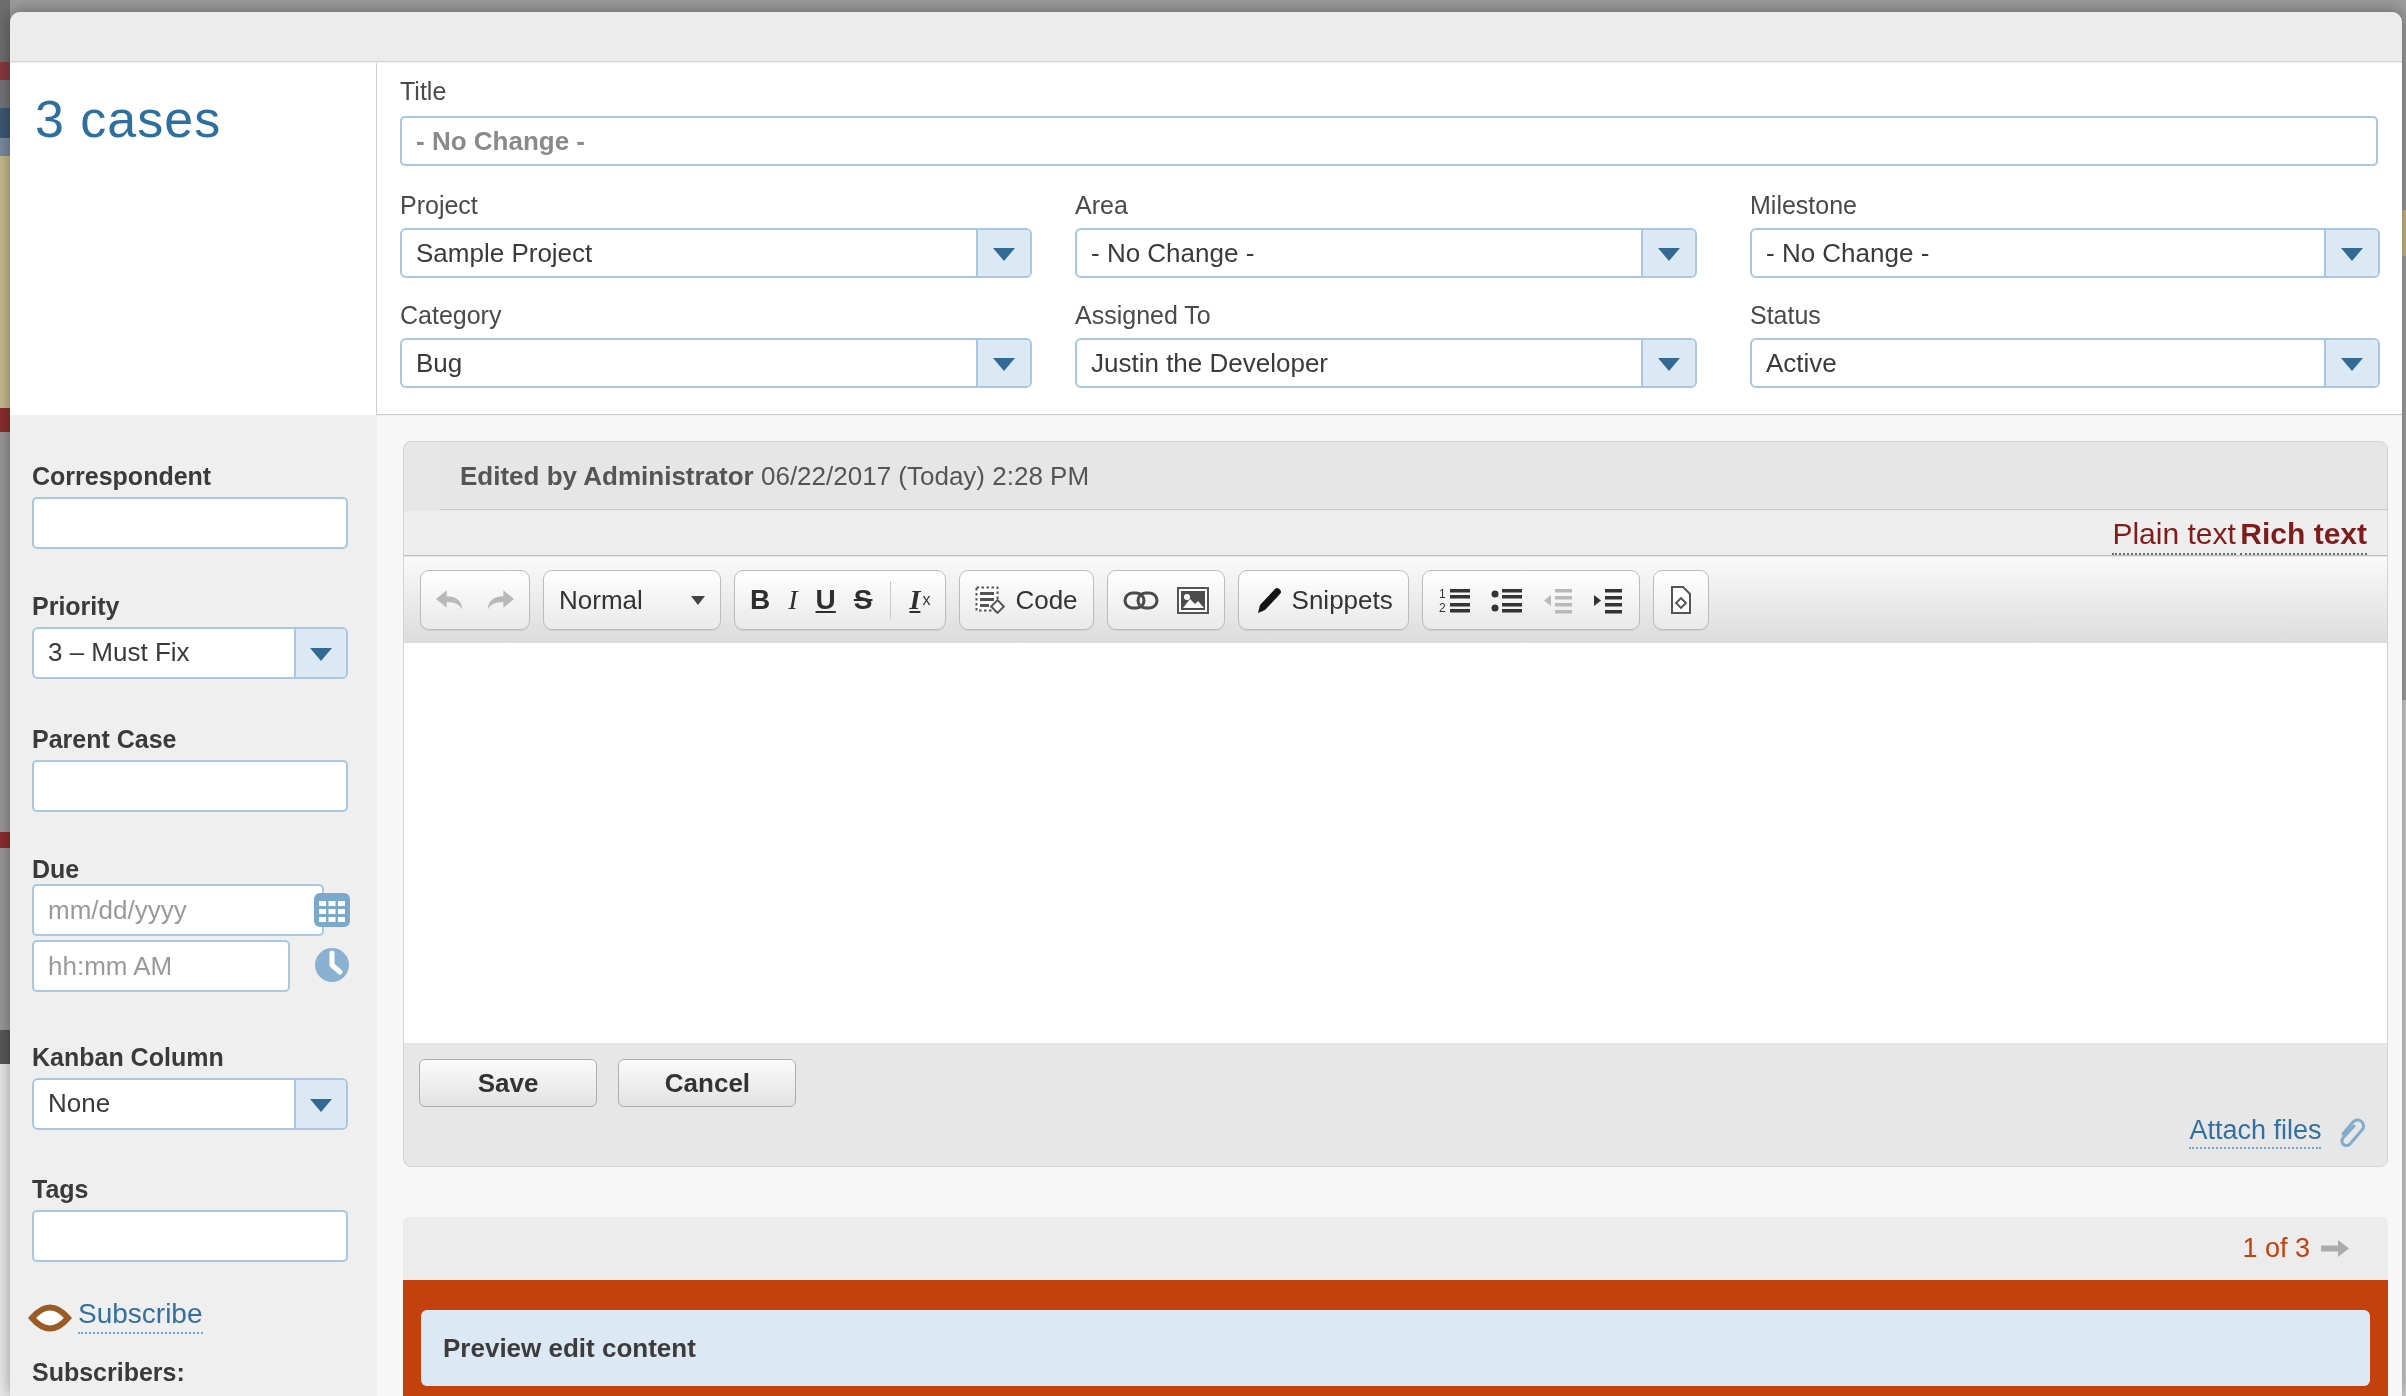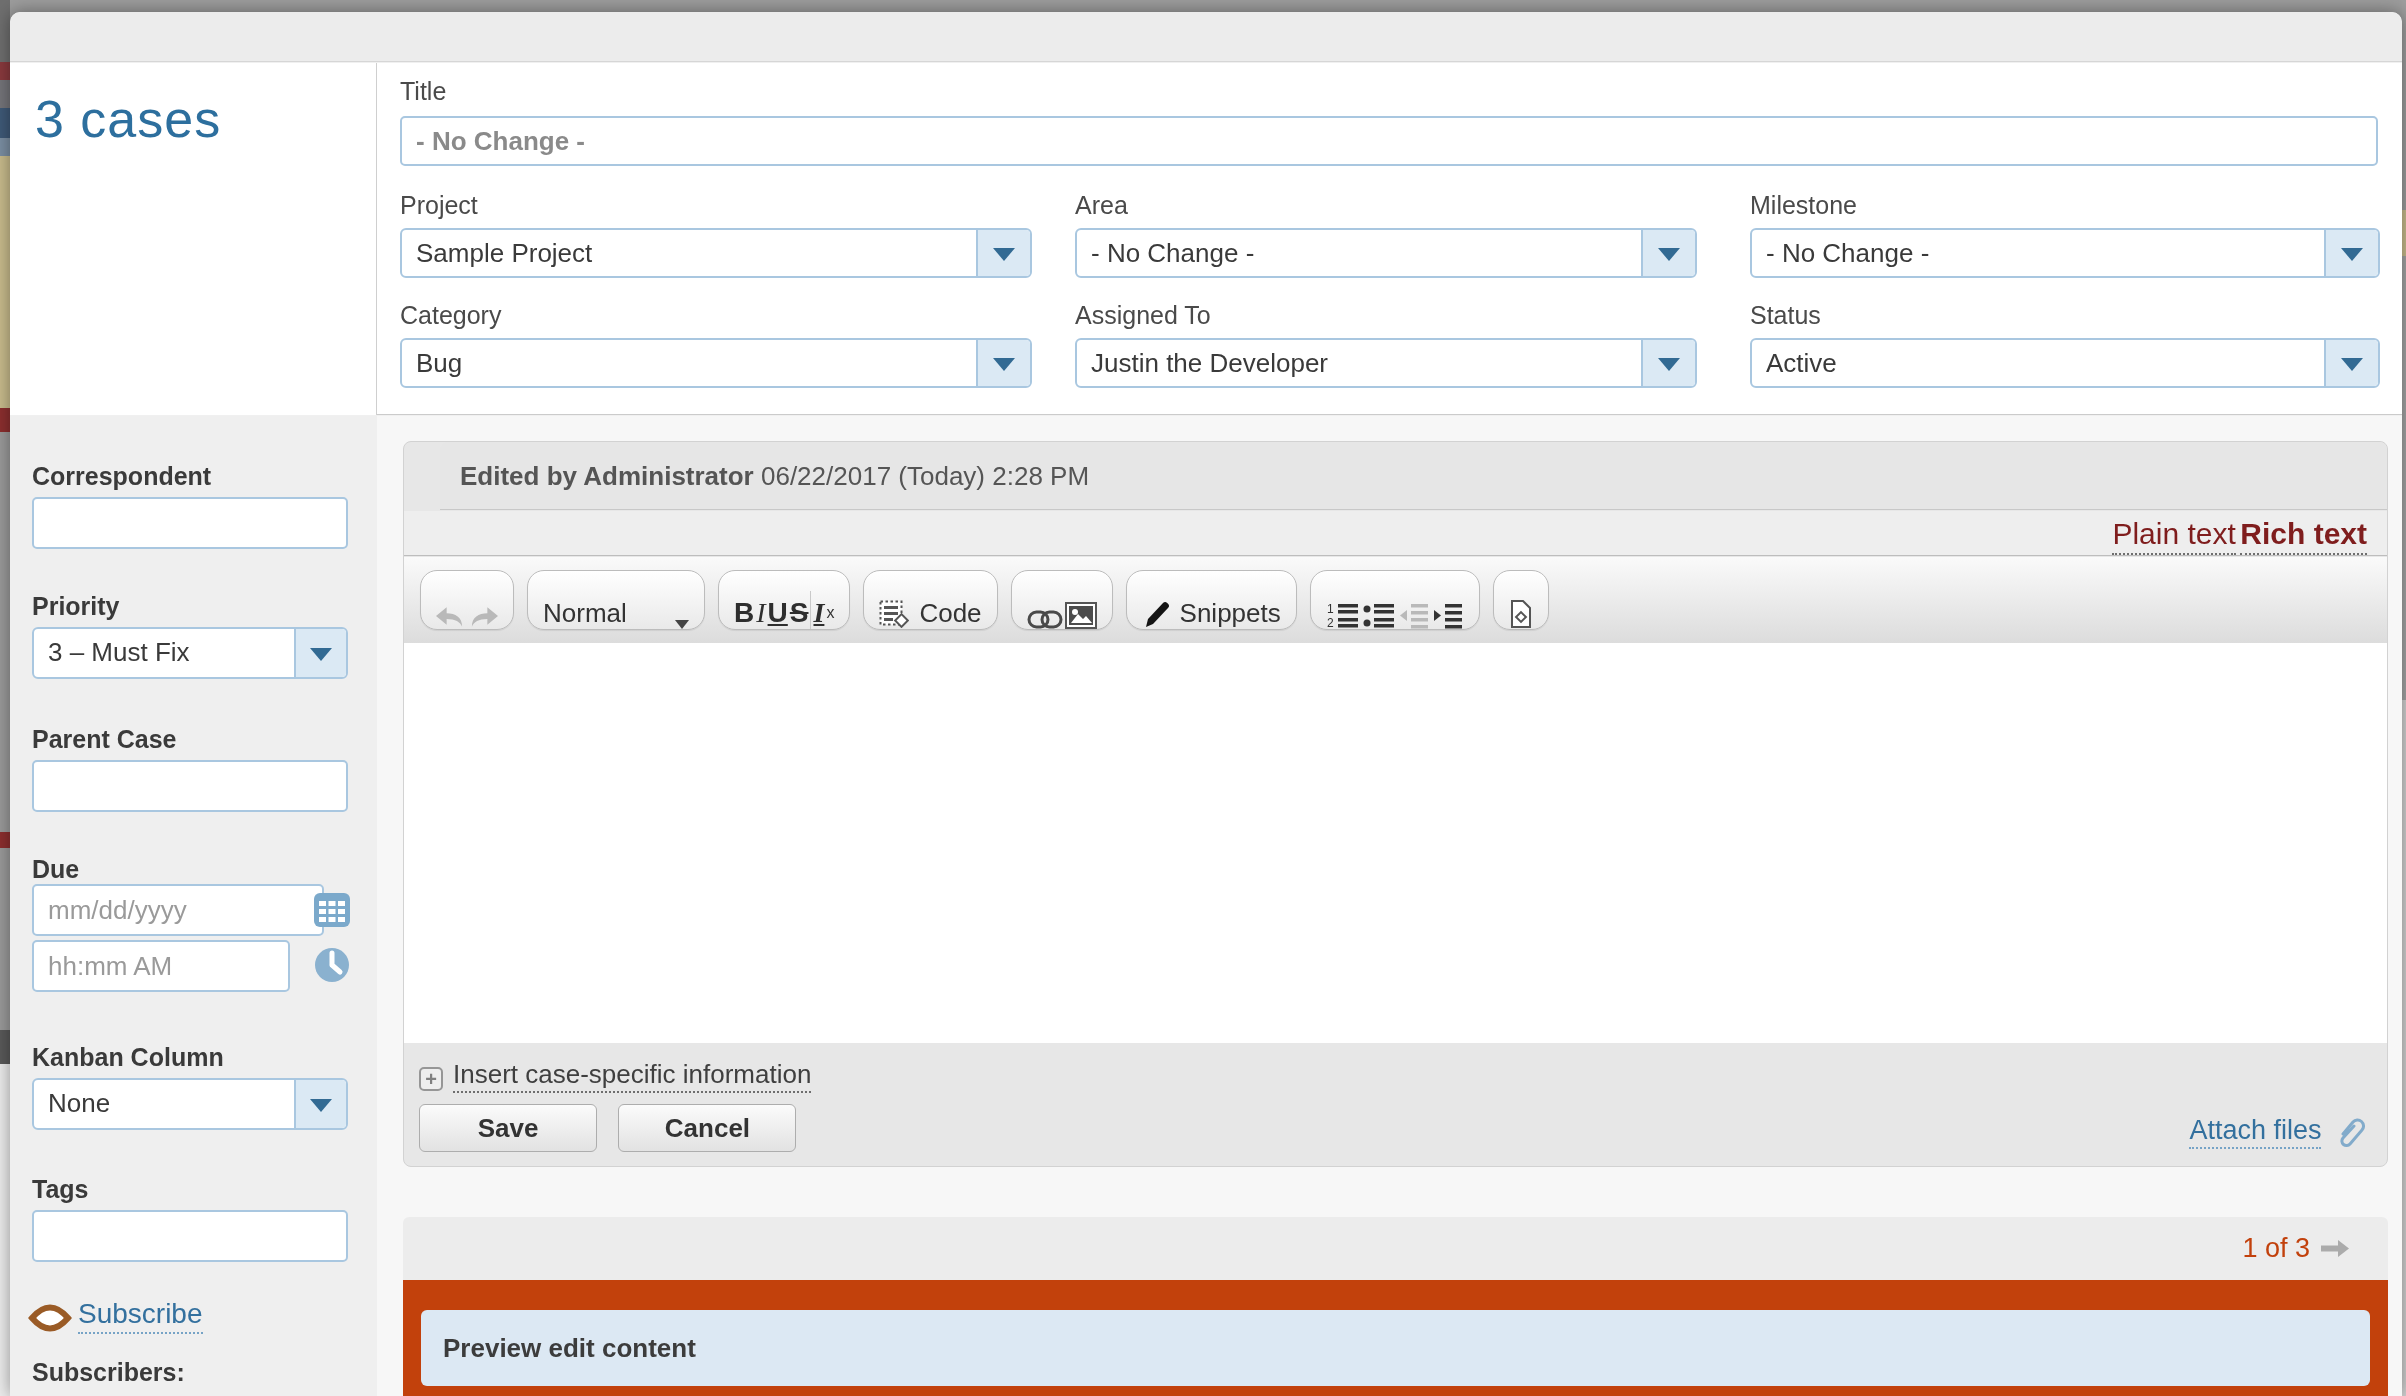--- a/index.html
+++ b/index.html
@@ -56,22 +56,22 @@
   .edited-bar { position:absolute; left:0; top:0; right:0; height:68px; background:#e6e6e6;
                 border-bottom:1px solid #c8c8c8; border-radius:8px 8px 0 0; line-height:68px; padding-left:20px;
                 font-size:26px; color:#555; white-space:nowrap;margin-left:36px; }
   .edited-bar b { color:#555; }
   .mode-bar { position:absolute; left:0; top:69px; right:0; height:45px; background:#eeeeee;
               border-bottom:1px solid #bdbdbd; text-align:right; padding-right:20px; }
   .mode-bar span { display:inline-block; margin-top:6px; font-size:30px; color:#7f1d1d; }
   .mode-rich { font-weight:bold; }
   .toolbar { position:absolute; left:0; top:115px; right:0; height:86px;
              background:linear-gradient(#fafafa,#dcdcdc); display:flex; align-items:center; padding:0 16px; gap:13px; }
-  .tgroup { height:60px; background:linear-gradient(#ffffff,#e9e9e9); border:1px solid #bcbcbc; border-radius:17px;
-            display:inline-flex; align-items:flex-end; padding:0 15px; gap:2px; box-shadow:0 1px 1px rgba(0,0,0,.08); }
+  .tgroup { height:60px; background:linear-gradient(#ffffff,#e9e9e9); border:1px solid #bcbcbc; border-radius:9px;
+            display:inline-flex; align-items:center; padding:0 15px; gap:18px; box-shadow:0 1px 1px rgba(0,0,0,.08); }
   .tbtn { display:inline-flex; align-items:center; gap:10px; font-size:26px; color:#333; cursor:pointer; }
   .tletter { font-size:28px; color:#2e2e2e; }
   .tsep { width:1px; height:38px; background:#c9c9c9; }
   .nrm-caret { width:0; height:0; border-left:7px solid transparent; border-right:7px solid transparent;
                border-top:9px solid #444; margin-left:26px; }
   .editor-body { position:absolute; left:0; top:201px; right:0; height:400px; background:#fff; }
   .panel-footer { position:absolute; left:0; top:601px; right:0; bottom:0; border-radius:0 0 8px 8px; padding:16px 0 0 15px; }
   .plusbox { display:inline-block; width:24px; height:24px; border:2px solid #969696; border-radius:5px;
              color:#808080; font-size:20px; font-weight:bold; text-align:center; line-height:20px; vertical-align:middle;
              margin-right:10px; background:#eee; }
@@ -353,23 +353,20 @@
               <path d="M3 2 H14 L21 9 V28 H3 Z" fill="#fff" stroke="#555" stroke-width="2"></path>
               <rect x="8.5" y="14.5" width="7" height="7" transform="rotate(45 12 18)" fill="none" stroke="#555" stroke-width="2"></rect>
             </svg>
           </span>
         </div>
       </div>
 
       <div class="editor-body"></div>
 
       <div class="panel-footer">
-        <div style="margin-bottom:13px">
-          <span class="plusbox"></span><a class="dark-link" style="font-size:26px">Insert case-specific information</a>
-        </div>
         <span class="btn">Save</span>
         <span class="btn">Cancel</span>
         <span class="attach-wrap">
           <a class="link">Attach files</a>
           <svg width="30" height="32" viewBox="0 0 30 32" style="vertical-align:middle;margin-left:6px">
             <path d="M8 18 L18 6 a6 6 0 0 1 9 8 L15 28 a4.5 4.5 0 0 1 -7 -6 L19 10" fill="none" stroke="#82abcb" stroke-width="3" stroke-linecap="round"></path>
           </svg>
         </span>
       </div>
     </div>

